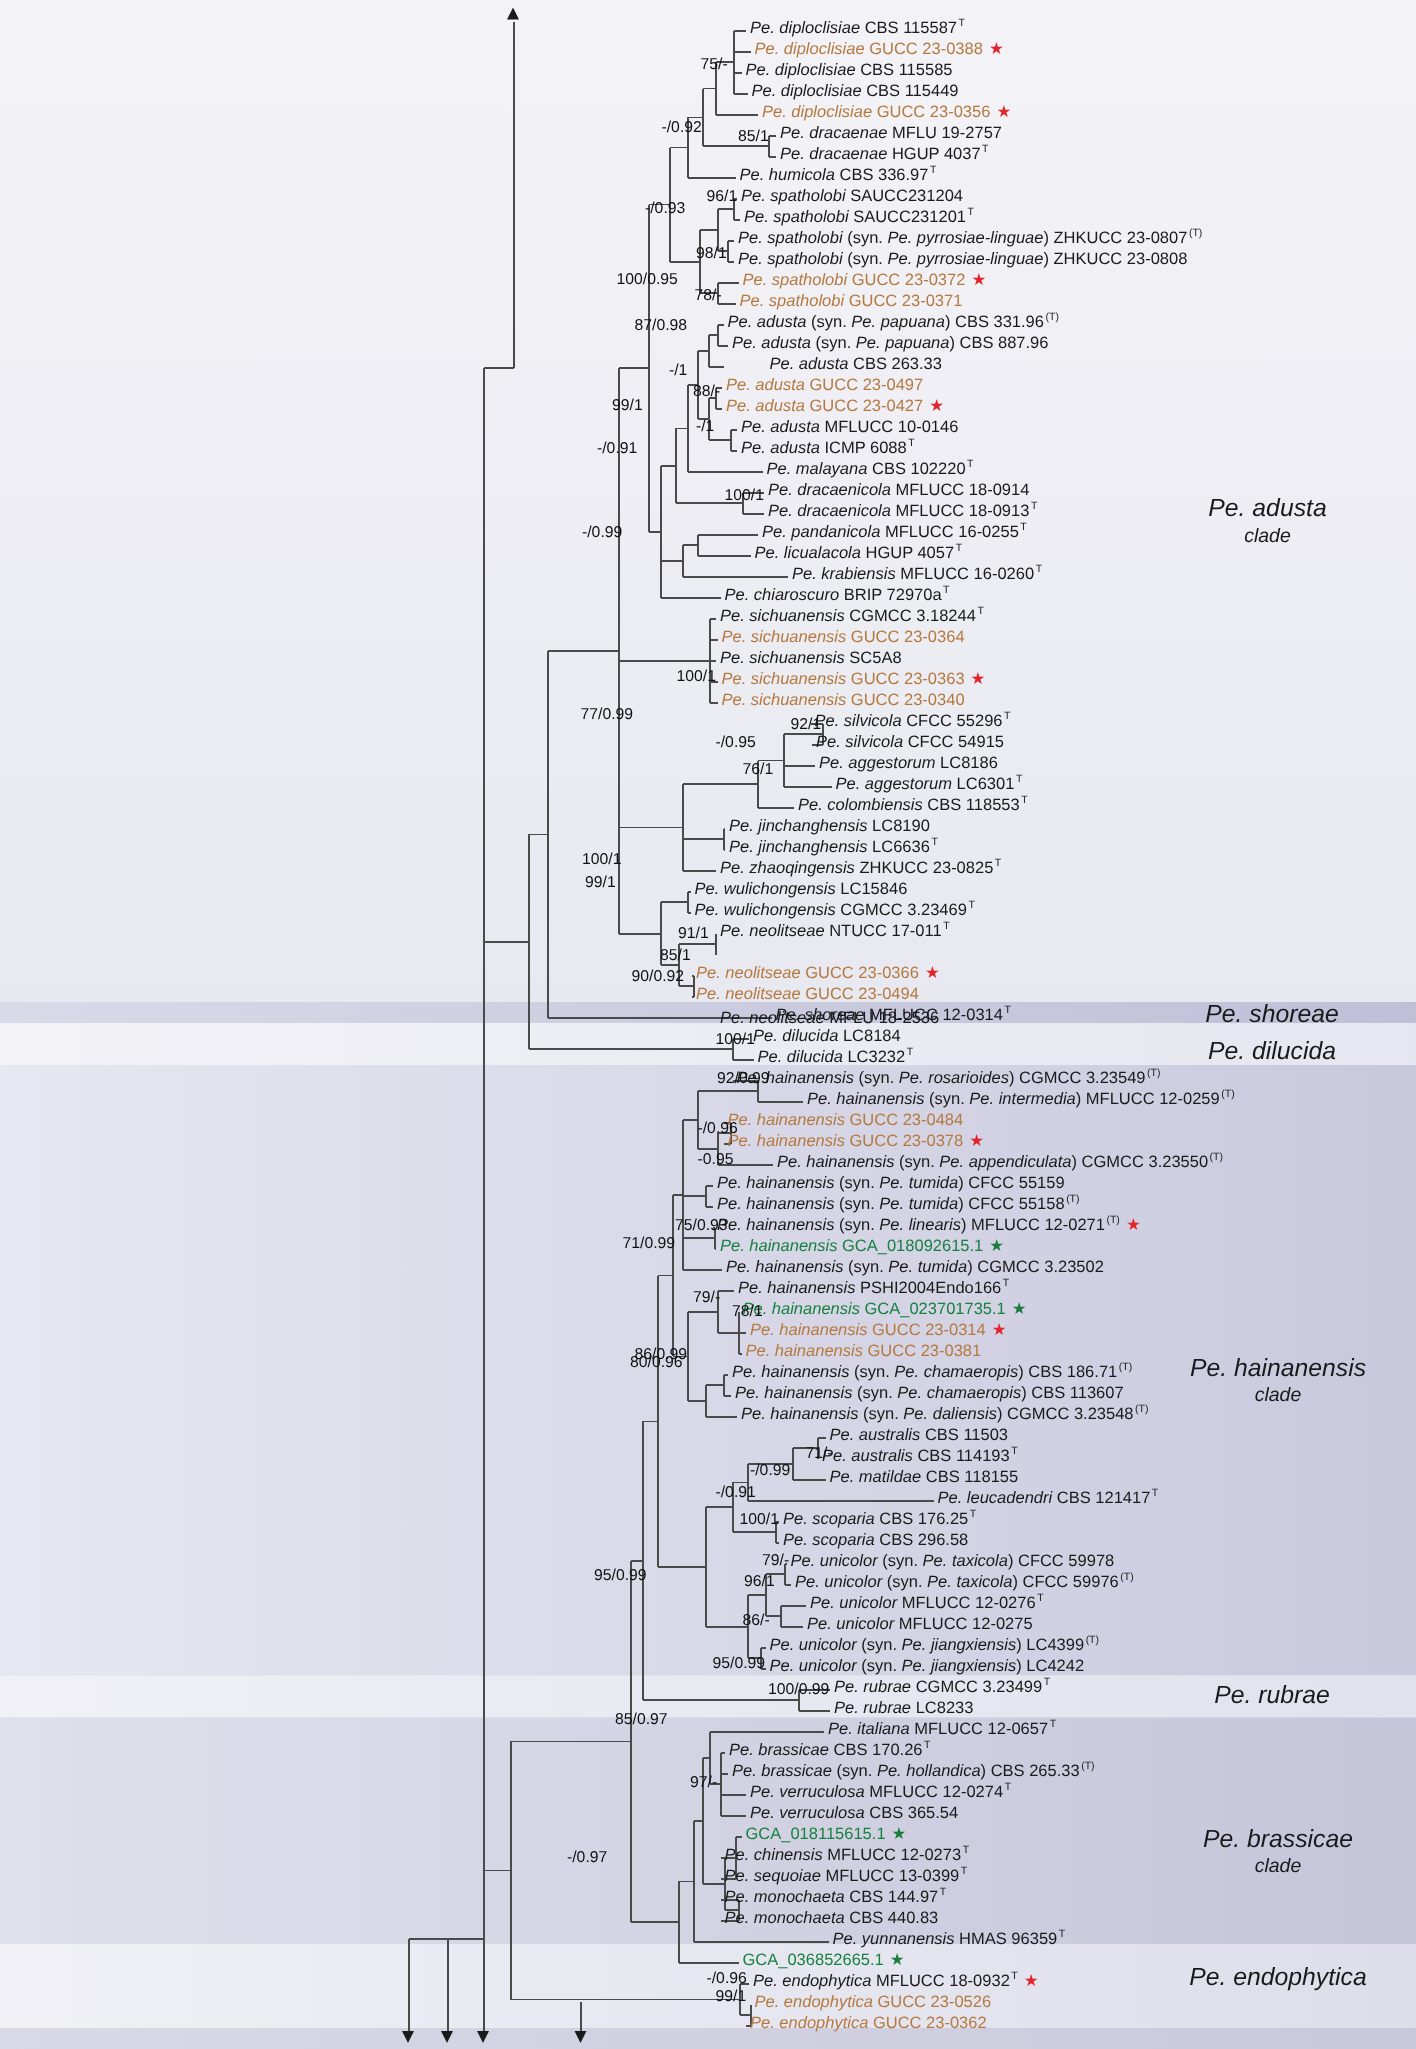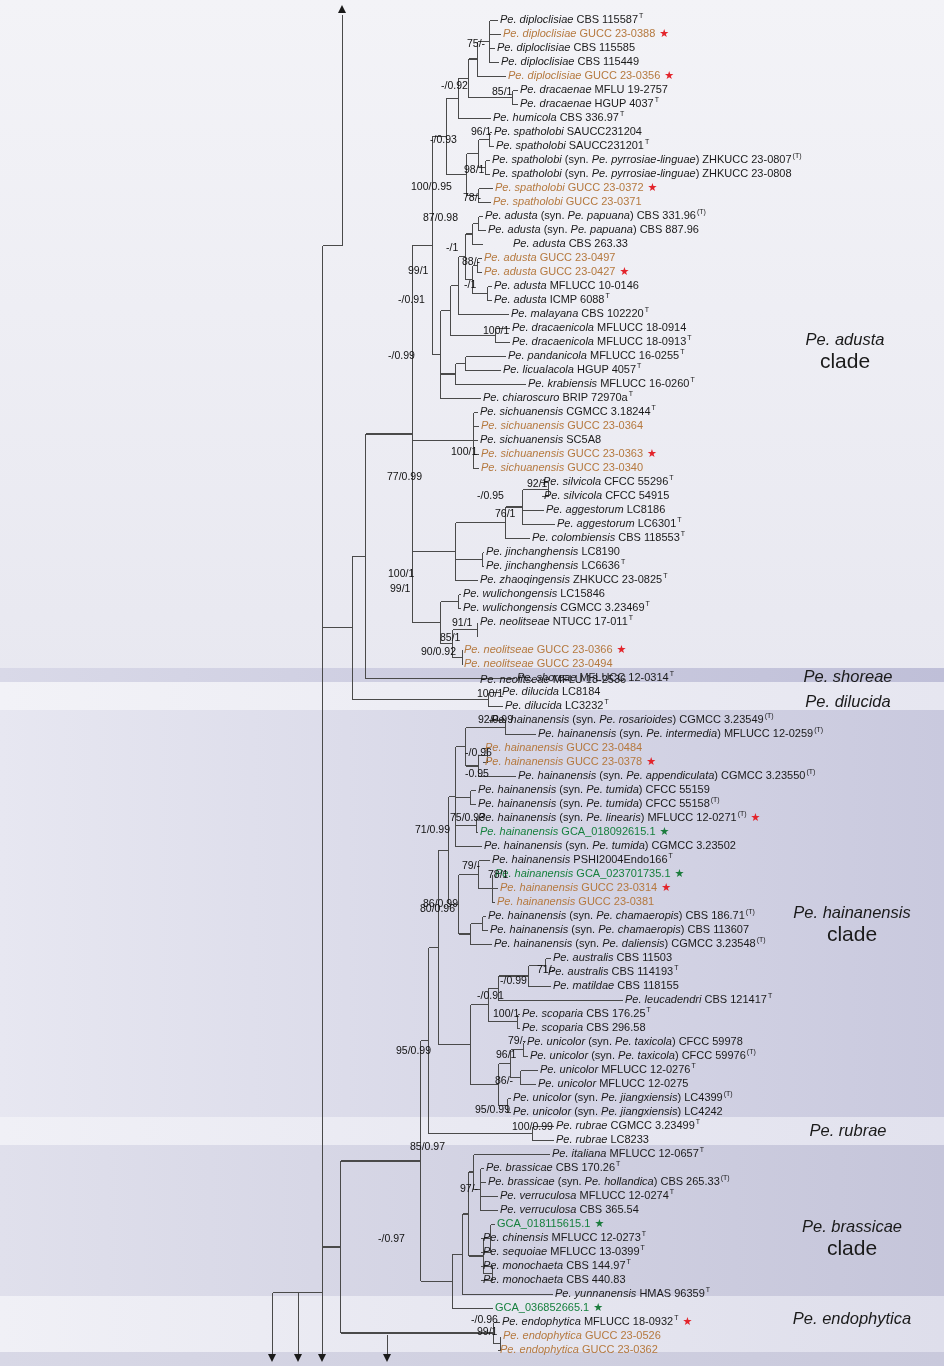--- a/index.html
+++ b/index.html
@@ -11,21 +11,21 @@
   }
   .band{position:absolute;left:0;width:944px;pointer-events:none;}
   #tree-svg{position:absolute;left:0;top:0;}
   .leaf{position:absolute;white-space:nowrap;font-size:11px;line-height:13px;}
   .leaf .it{font-style:italic;}
   .leaf sup{font-size:7px;vertical-align:super;line-height:0;margin-left:1px;}
   .leaf .star{font-size:11px;margin-left:4px;}
   .support{position:absolute;font-size:10.5px;line-height:11px;color:#111;white-space:nowrap;}
   .clade-label{position:absolute;text-align:center;transform:translateX(-50%);white-space:nowrap;}
   .clade-label .l1{font-style:italic;font-size:16.5px;}
-  .clade-label .l2{font-size:21px;}
+  .clade-label .l2{font-size:13px;font-style:italic;}
 </style>
 </head>
 <body>
 
 <div id="fig">
   <div id="bands">
       <div class="band" style="top: 668px; height: 14px; background: linear-gradient(90deg, rgb(217, 217, 232) 0%, rgb(191, 191, 216) 100%);"></div>
       <div class="band" style="top: 682px; height: 28px; background: linear-gradient(90deg, rgb(242, 242, 247) 0%, rgb(230, 230, 240) 100%);"></div>
       <div class="band" style="top: 710px; height: 407px; background: linear-gradient(90deg, rgb(231, 231, 241) 0%, rgb(201, 201, 222) 100%);"></div>
       <div class="band" style="top: 1117px; height: 28px; background: linear-gradient(90deg, rgb(240, 240, 246) 0%, rgb(226, 226, 238) 100%);"></div>

